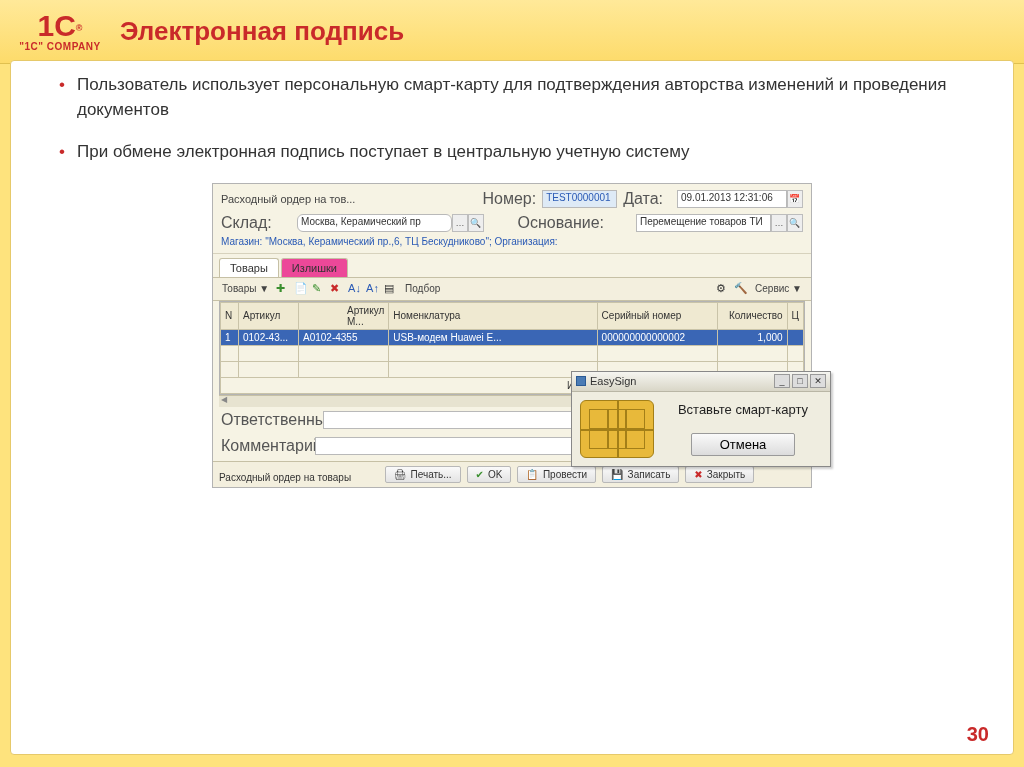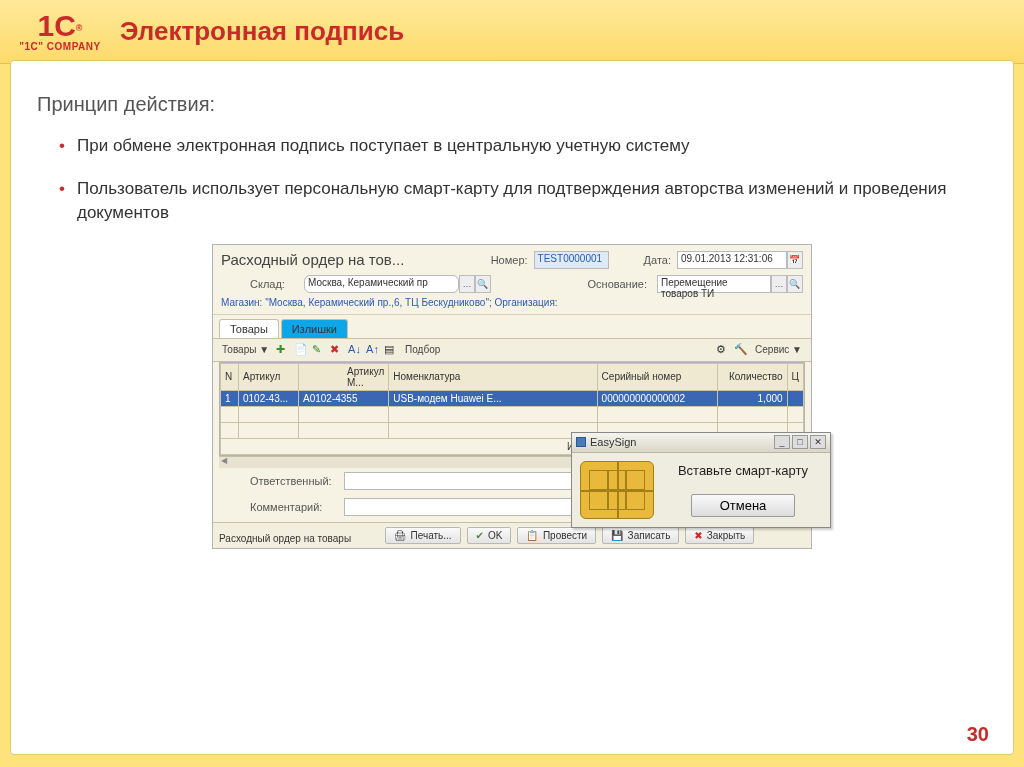--- a/index.html
+++ b/index.html
@@ -40,29 +40,29 @@
 ul.bullets { list-style: none; padding-left: 22px; }
 ul.bullets li { position: relative; color: #333; font-size: 17px; line-height: 1.45; margin-bottom: 18px; padding-left: 18px; }
 ul.bullets li::before { content: "•"; color: #c92a2a; position: absolute; left: 0; top: 0; }
 .app-shot {
   width: 600px; margin: 18px auto 0;
   border: 1px solid #b3b3b3; background: #f6f3e4;
   font-family: Tahoma, Arial, sans-serif; font-size: 11px; color: #333;
   position: relative;
 }
 .doc-header { display: flex; align-items: center; padding: 6px 8px 4px; gap: 6px; }
-.doc-title { font-size: 15px; color: #444; flex: 1; }
-.field-label { color: #555; font-size: 11px; margin-left: 29px; }
+.doc-title { font-size: 11px; color: #444; flex: 1; }
+.field-label { color: #555; font-size: 16px; }
 .field-input { background: #fff; border: 1px solid #b9b9b9; height: 18px; padding: 1px 3px; font-size: 10px; color: #333; }
-.row { display: flex; align-items: center; padding: 2px 8px; gap: 10px; justify-content: center; }
-.lookup { display: inline-flex; align-items: center; }
+.row { display: flex; align-items: center; padding: 2px 8px; gap: 24px; justify-content: center; }
+.lookup { display: inline-flex; align-items: center; margin-left: 8px; }
 .lookup .mini { width: 16px; height: 18px; background: #eee; border: 1px solid #bdbdbd; display: flex; align-items: center; justify-content: center; font-size: 9px; color: #555; }
 .blue-link { color: #2a5ab5; font-size: 10px; padding: 2px 8px 6px; border-bottom: 1px solid #d7d2bd; }
 .tabs { display: flex; gap: 2px; padding: 4px 6px 0; }
-.tab { background: #0ea5e9; border: 1px solid #c6c0a5; border-bottom: none; padding: 3px 10px; font-size: 11px; border-radius: 3px 3px 0 0; }
+.tab { background: #ec4899; border: 1px solid #c6c0a5; border-bottom: none; padding: 3px 10px; font-size: 11px; border-radius: 3px 3px 0 0; }
 .tab.active { background: #fff; }
 .toolbar { display: flex; align-items: center; gap: 4px; padding: 4px 6px; background: #f3efde; border-top: 1px solid #c6c0a5; border-bottom: 1px solid #c6c0a5; }
 .toolbar .tb { font-size: 10px; color: #444; padding: 1px 3px; }
 .toolbar .ico { width: 14px; height: 14px; display: inline-block; }
 .grid { border: 1px solid #b3b3b3; margin: 0 6px; }
 .grid table { width: 100%; border-collapse: collapse; }
 .grid th { background: #efe9d1; border: 1px solid #c9c3a8; font-weight: normal; font-size: 10px; padding: 2px 4px; text-align: left; }
 .grid td { border: 1px solid #c9c3a8; font-size: 10px; padding: 2px 4px; }
 .grid tr.sel td { background: #3a66b5; color: #fff; }
 .grid .blank td { height: 16px; }
@@ -103,24 +103,23 @@
 <div class="header-bar">
   <div class="logo">
     <div><span class="logo-main">1C</span><span class="logo-sup">®</span></div>
     <div class="logo-sub">"1C" COMPANY</div>
   </div>
   <div class="slide-title">Электронная подпись</div>
 </div>
 
 <div class="outer-frame">
   <div class="content">
-    <div class="subtitle">Принцип действия:</div>
     <ul class="bullets">
+      <li>Пользователь использует персональную смарт-карту для подтверждения авторства изменений и проведения документов</li>
       <li>При обмене электронная подпись поступает в центральную учетную систему</li>
-      <li>Пользователь использует персональную смарт-карту для подтверждения авторства изменений и проведения документов</li>
     </ul>
 
     <div class="app-shot">
       <div class="doc-header">
         <div class="doc-title">Расходный ордер на тов...</div>
         <span class="field-label">Номер:</span>
         <span class="field-input" style="width:75px;background:#deeaf6;color:#2a5ab5;">TEST0000001</span>
         <span class="field-label">Дата:</span>
         <span class="lookup">
           <span class="field-input" style="width:110px;">09.01.2013 12:31:06</span>
@@ -129,21 +128,21 @@
       </div>
       <div class="row">
         <span class="field-label" style="width:44px;">Склад:</span>
         <span class="lookup" style="flex:1;">
           <span class="field-input" style="width:155px;border-radius:6px;">Москва, Керамический пр</span>
           <span class="mini">…</span>
           <span class="mini">🔍</span>
         </span>
         <span class="field-label">Основание:</span>
         <span class="lookup">
-          <span class="field-input" style="width:114px;">Перемещение товаров ТИ</span>
+          <span class="field-input" style="width:135px;">Перемещение товаров ТИ</span>
           <span class="mini">…</span>
           <span class="mini">🔍</span>
         </span>
       </div>
       <div class="blue-link">Магазин: "Москва, Керамический пр.,6, ТЦ Бескудниково"; Организация:</div>
       <div class="tabs">
         <div class="tab active">Товары</div>
         <div class="tab">Излишки</div>
       </div>
       <div class="toolbar">

